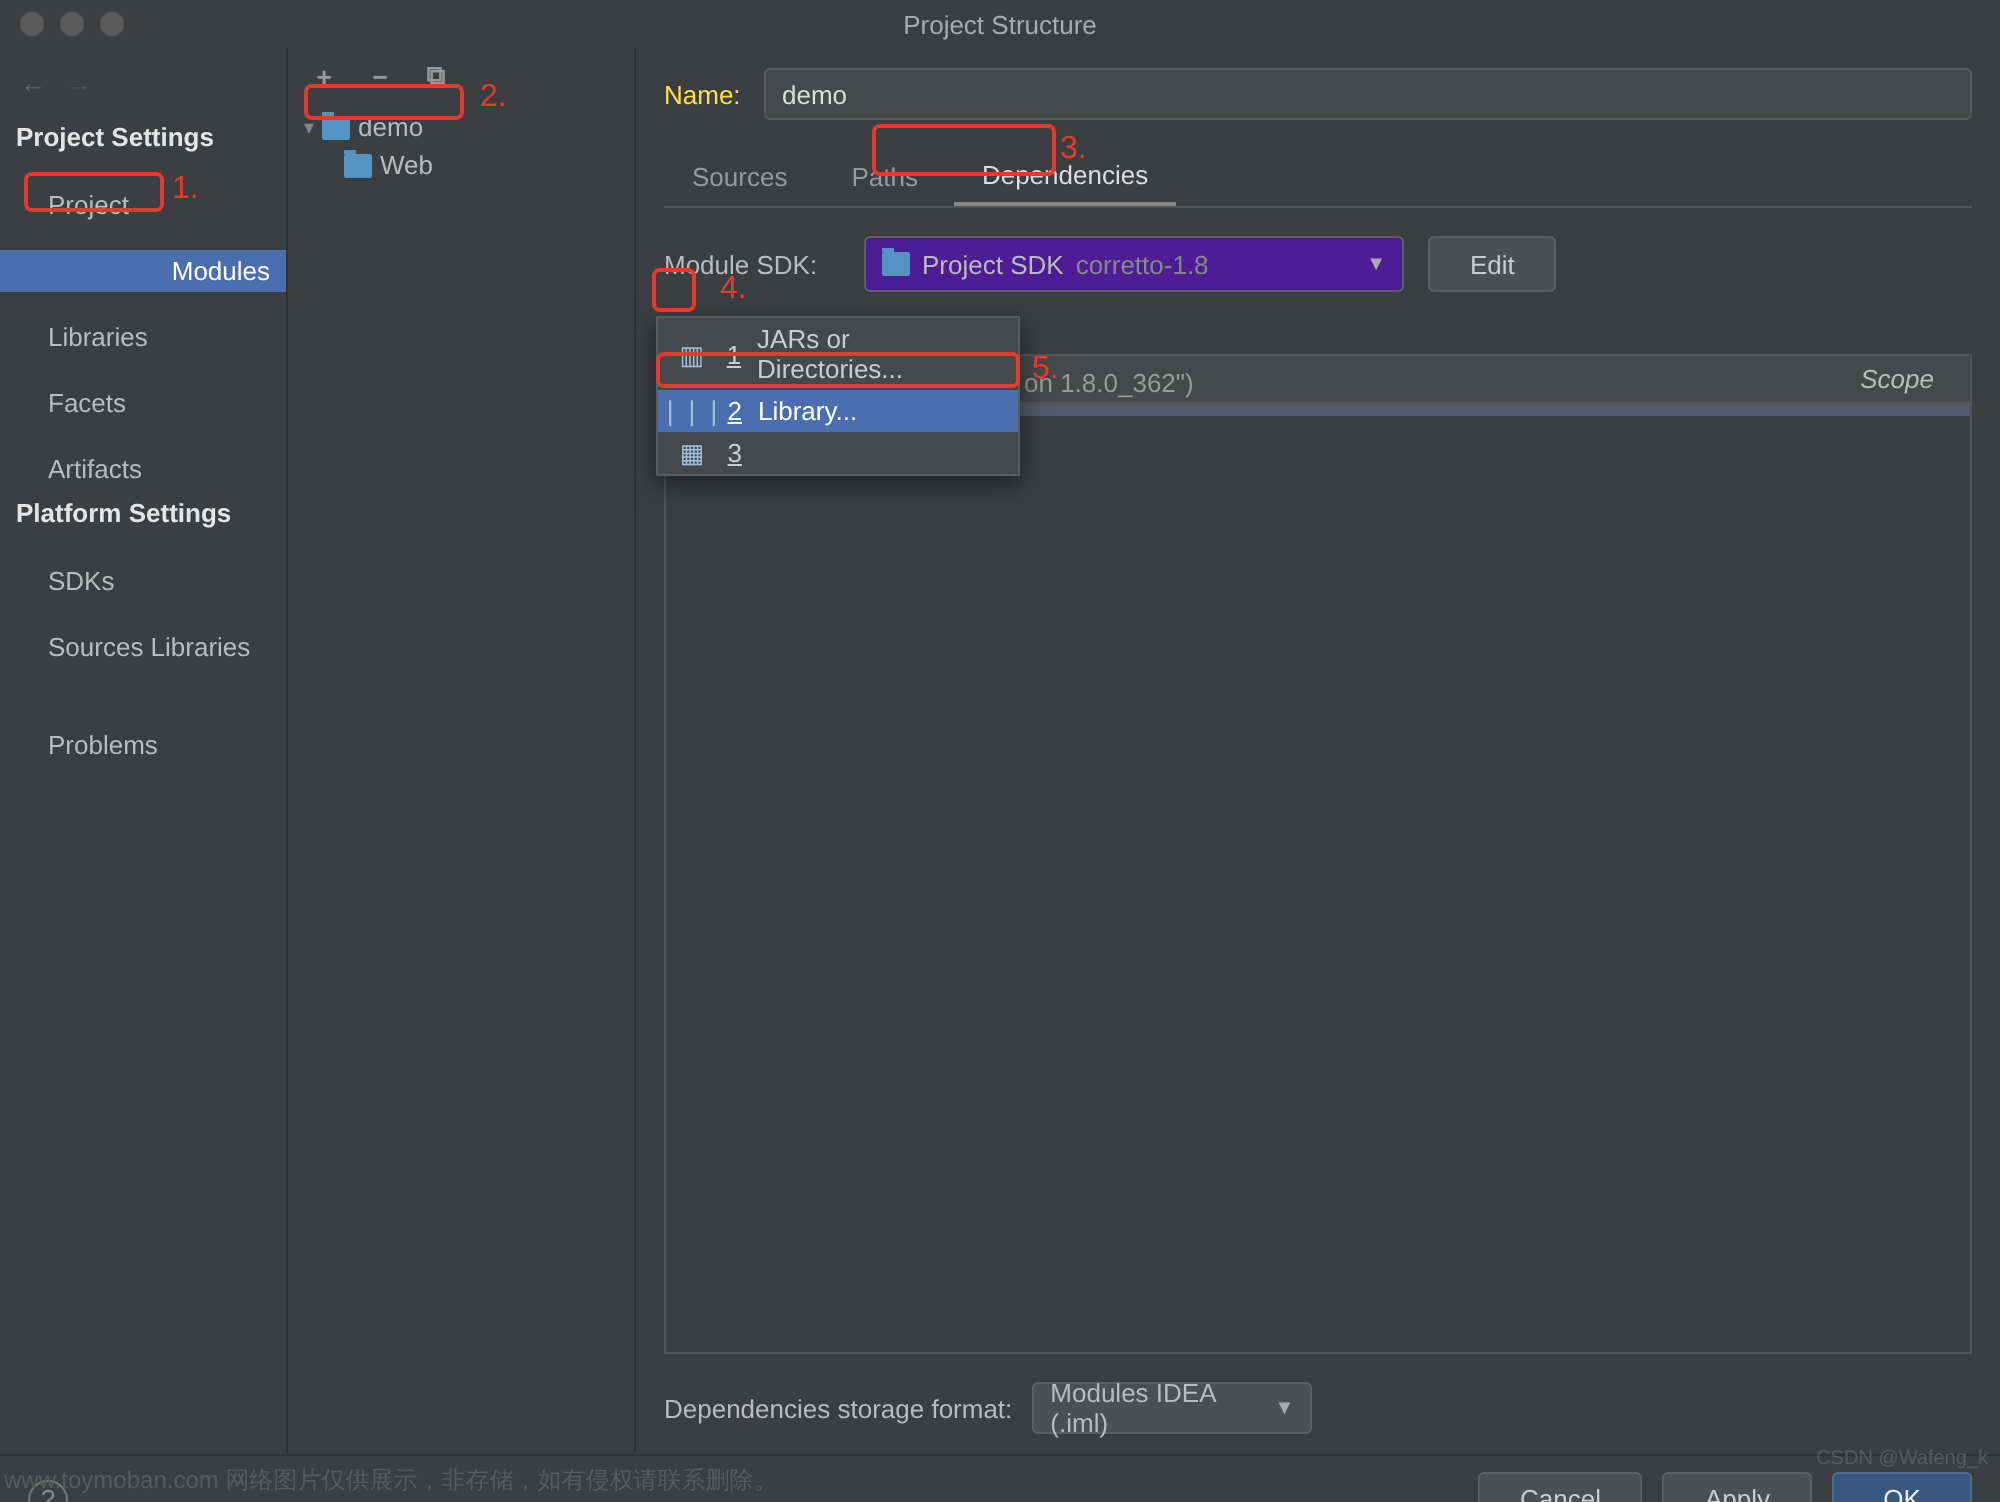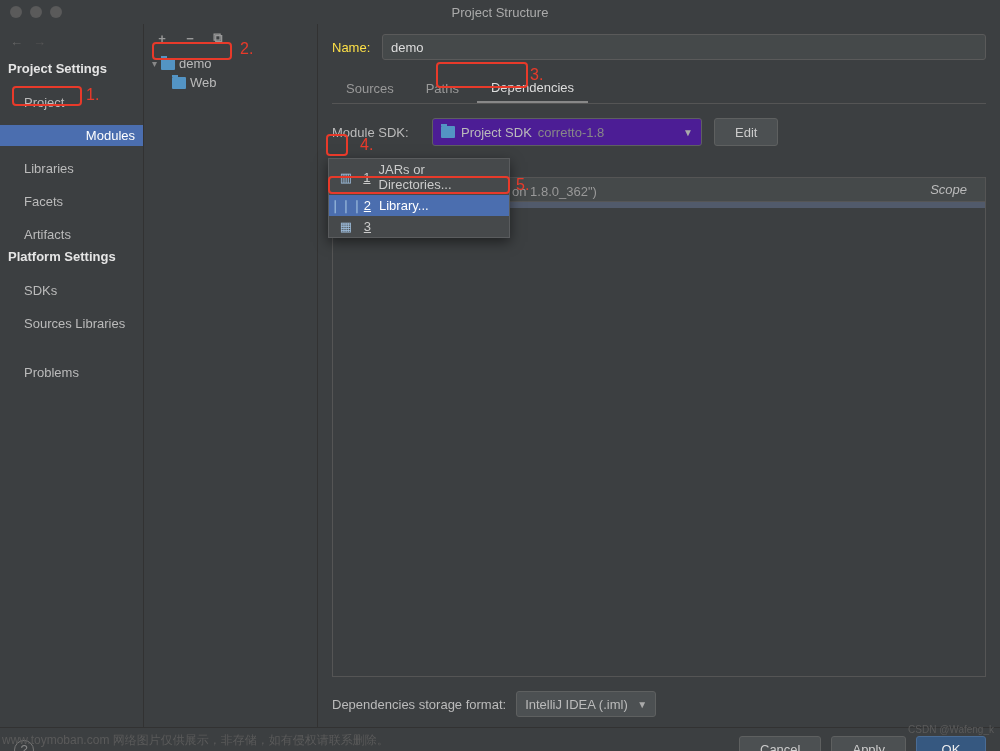--- a/index.html
+++ b/index.html
@@ -139,21 +139,21 @@
       <div class="deps-header">
         <span style="flex:1"></span>
         <span class="scope-col">Scope</span>
       </div>
       <div class="dep-row"></div>
     </div>
 
     <div class="storage-row">
       <span>Dependencies storage format:</span>
       <div class="storage-select">
-        <span>IntelliJ IDEA (.iml)</span>
+        <span>Modules IDEA (.iml)</span>
         <span class="arrow-down">▼</span>
       </div>
     </div>
   </div>
 </div>
 
 <div class="visible-text-behind">on 1.8.0_362")</div>
 
 <div class="popup-menu">
   <div class="menu-item">

